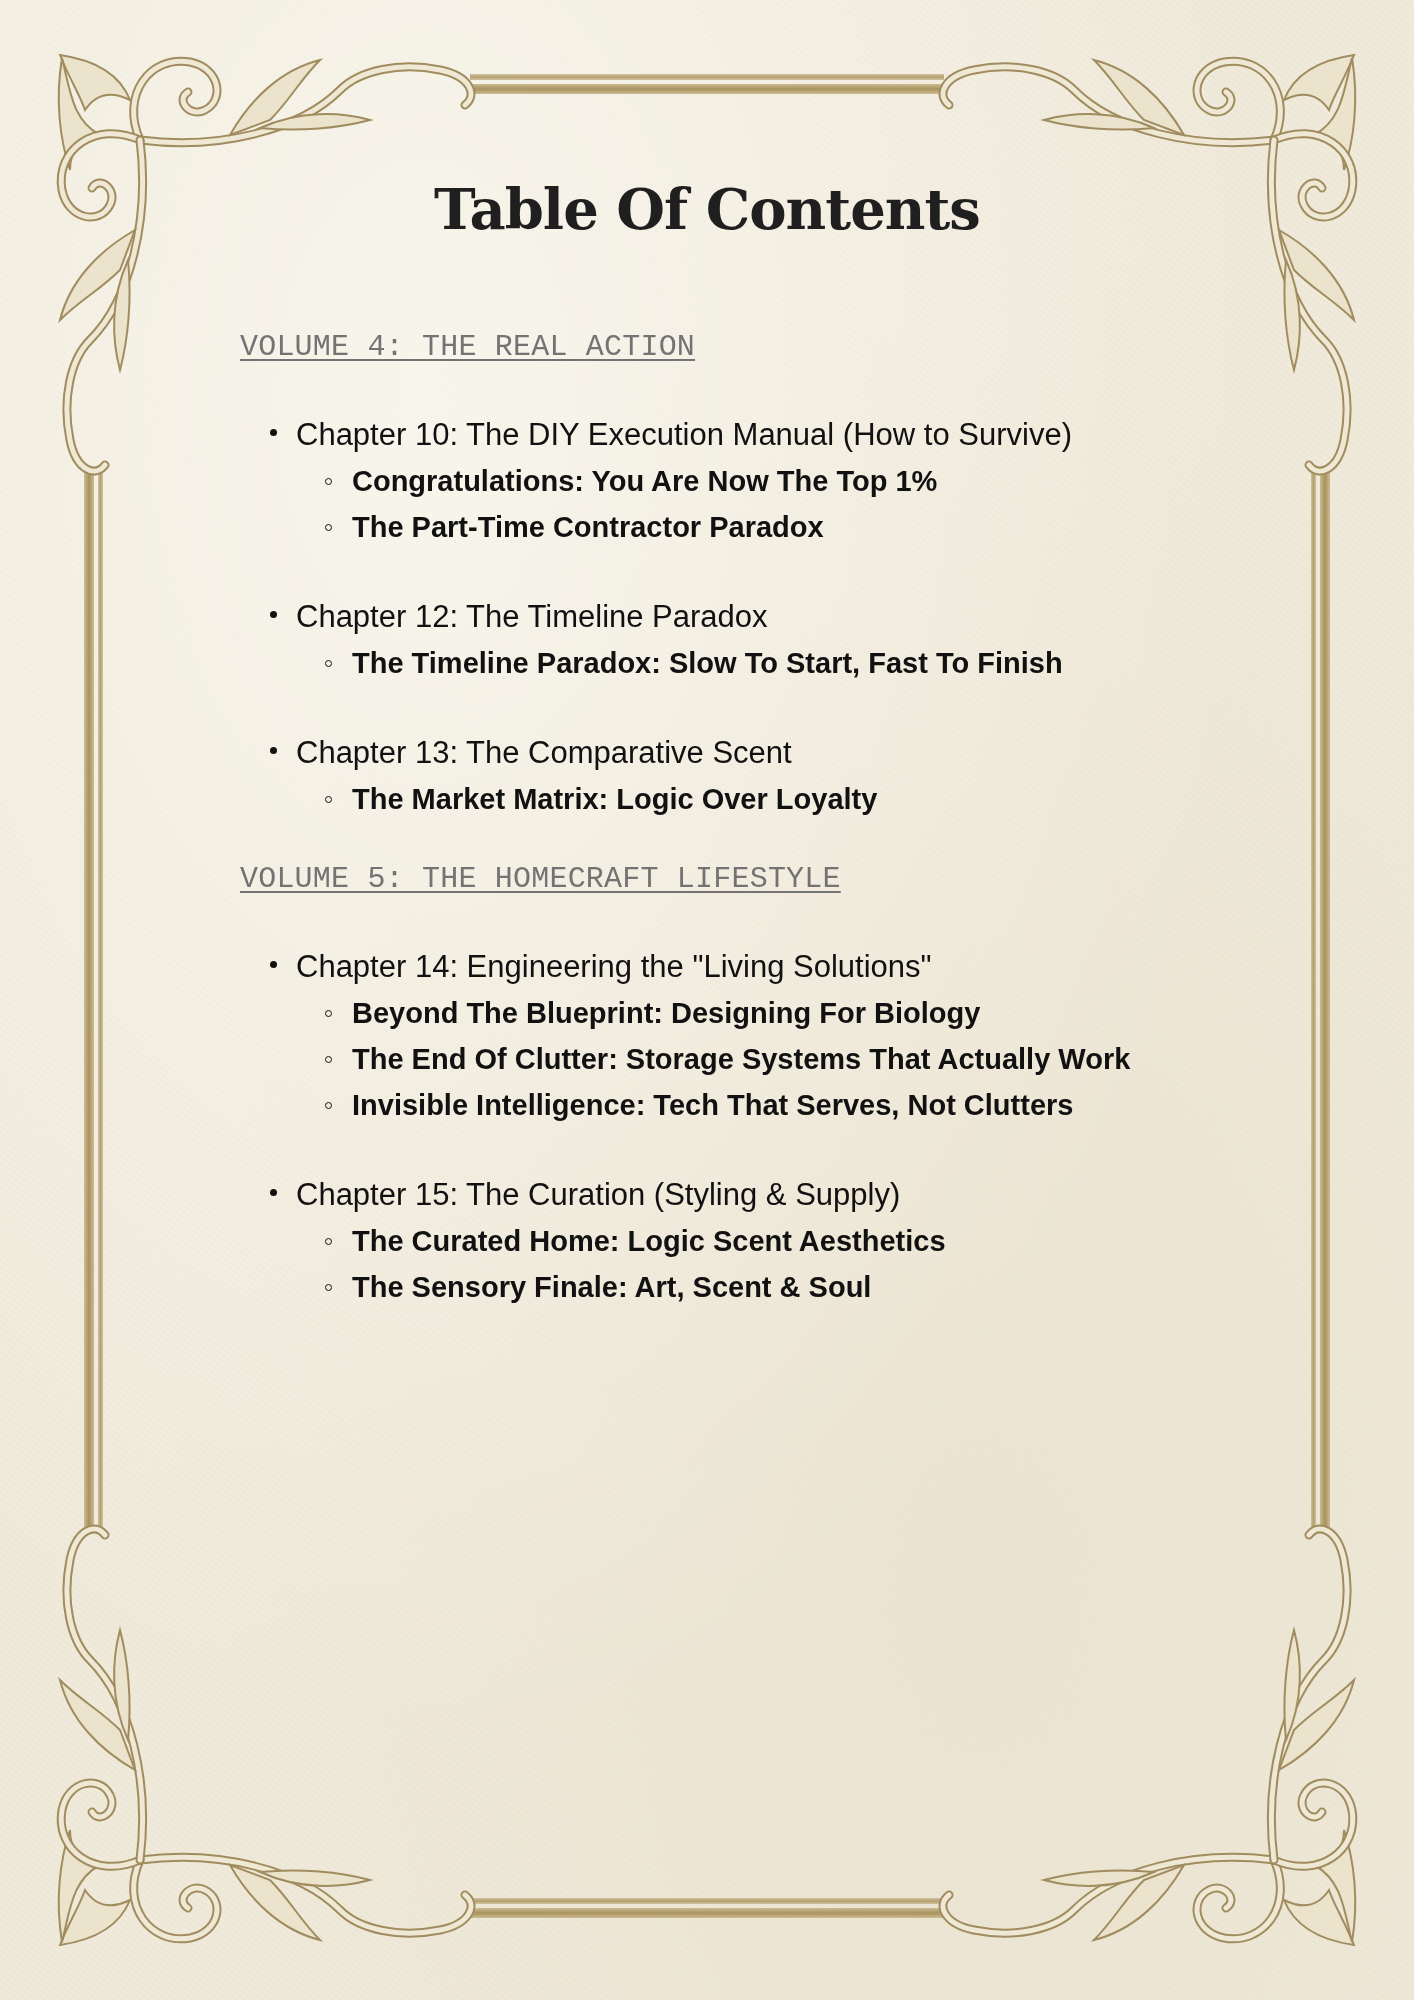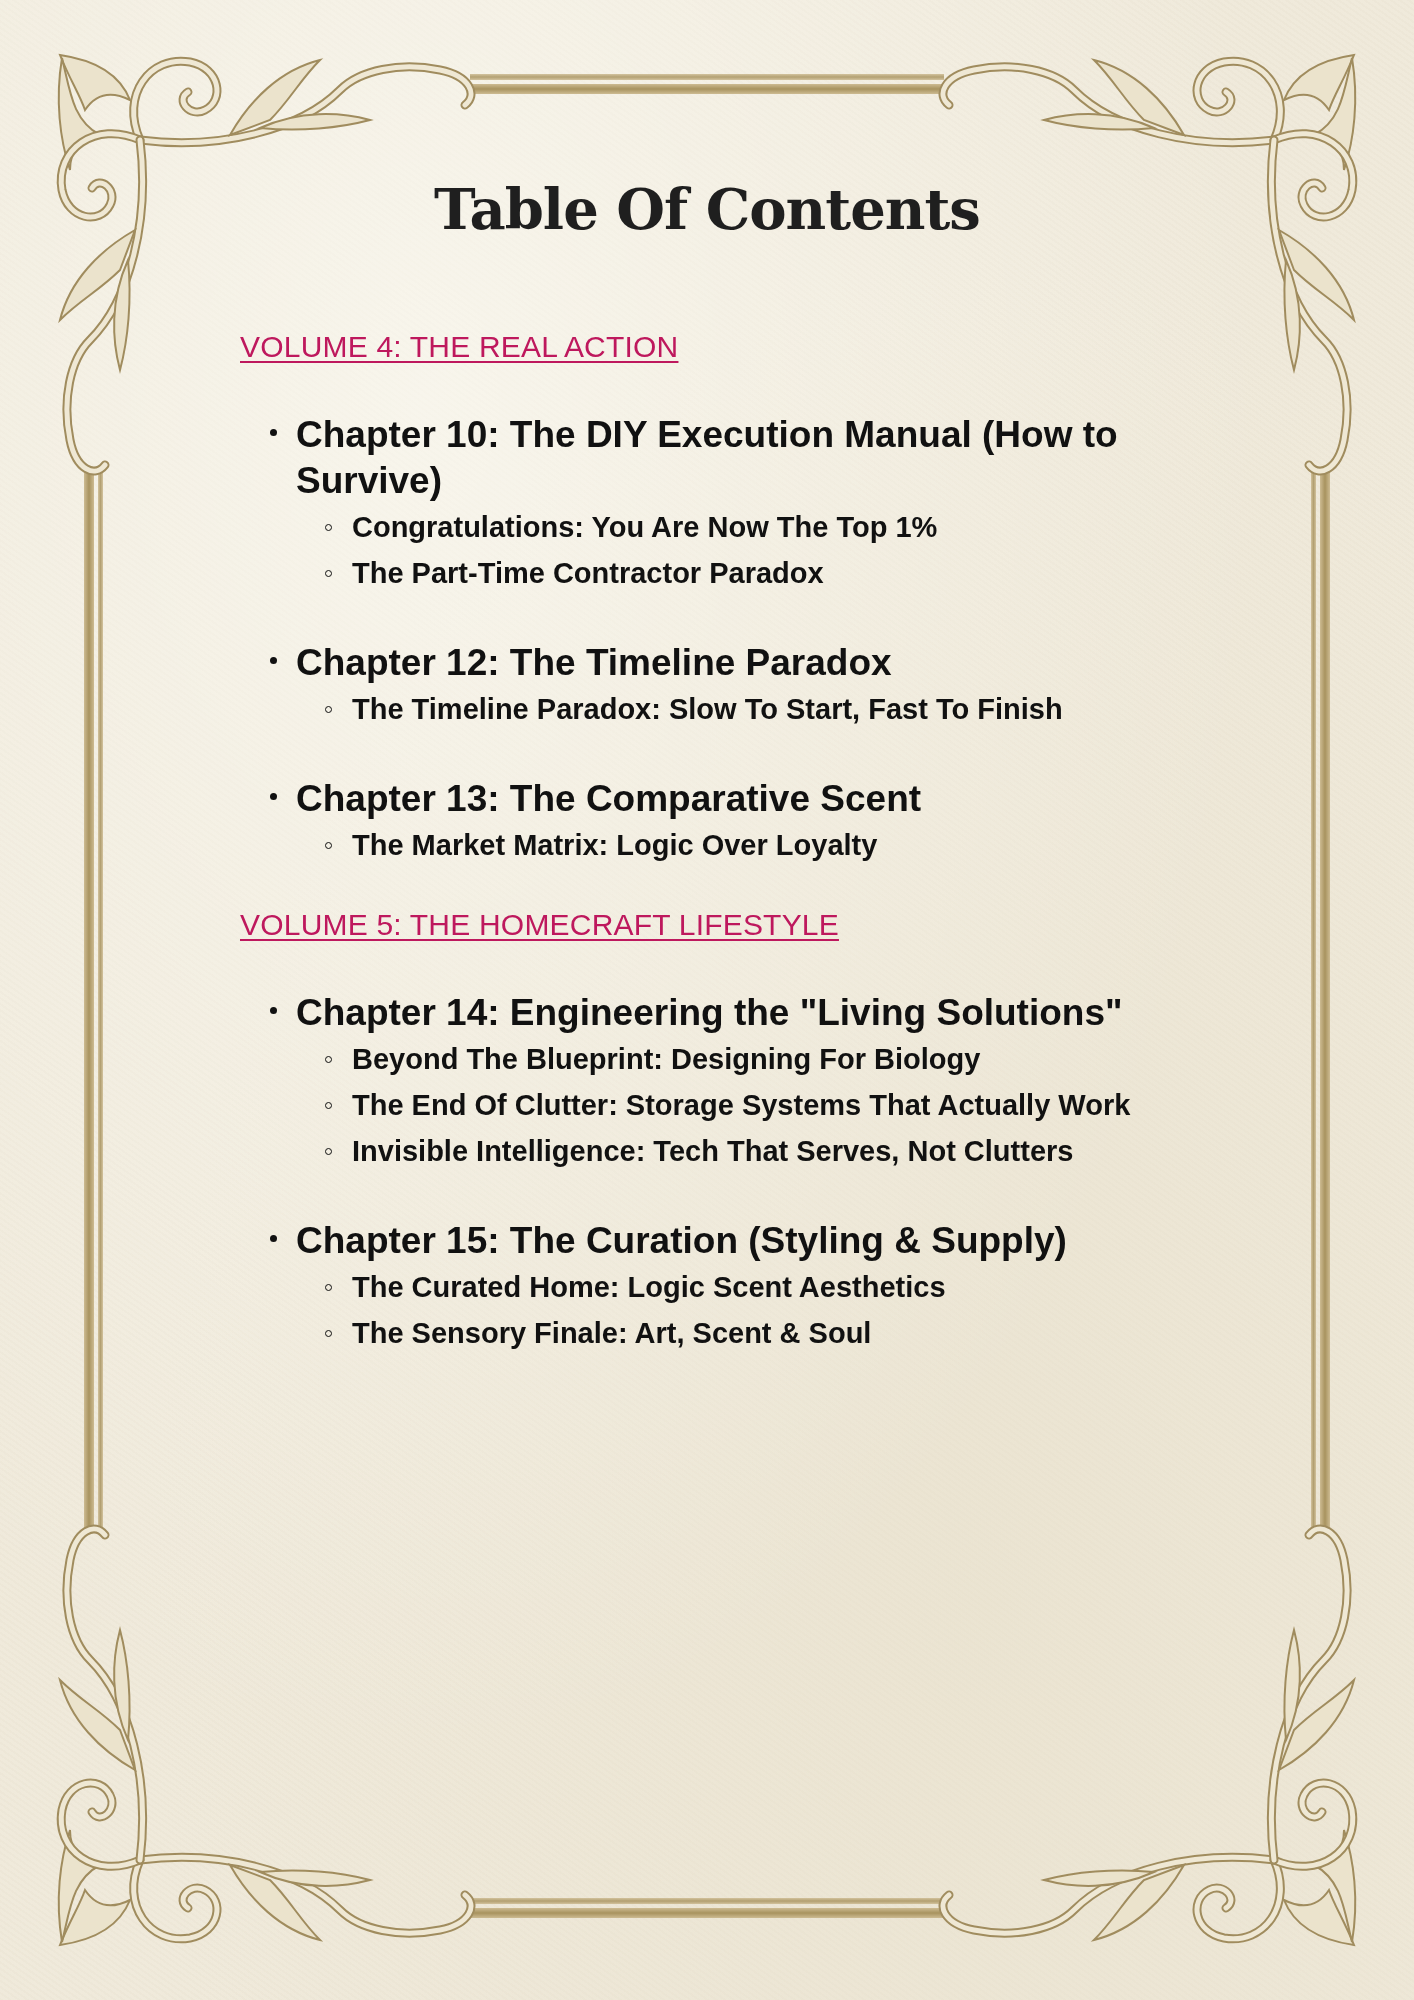--- a/index.html
+++ b/index.html
@@ -20,32 +20,33 @@
   .title {
     position: absolute; left: 0; width: 1414px; top: 138px;
     text-align: center;
     font-family: "DejaVu Serif", "Liberation Serif", serif;
     font-weight: bold; font-size: 56px; letter-spacing: -1px;
     color: #1f1f1f;
   }
   .content { position: absolute; left: 240px; top: 330px; width: 960px; }
   .volume {
     font-size: 30px; text-decoration: underline; text-underline-offset: 4px;
-    text-decoration-thickness: 2px; margin: 0; font-weight: normal; color: #be185d;
+    text-decoration-thickness: 2px; margin: 0; font-weight: normal; color: #737373;
     letter-spacing: 0.2px;
+    font-family: Liberation Mono, monospace;
   }
   .vol-a { margin-top: 0; margin-bottom: 48px; }
   .vol-b { margin-top: 40px; margin-bottom: 48px; }
   ul.chapters { list-style: none; margin: 0; padding: 0; }
   li.chapter { position: relative; padding-left: 56px; margin-bottom: 44px; }
   li.chapter::before {
     content: ""; position: absolute; left: 30px; top: 17px;
     width: 7px; height: 7px; border-radius: 50%; background: #111;
   }
-  .chapter-title { font-size: 37px; font-weight: bold; line-height: 46px; display: block; }
+  .chapter-title { font-size: 31px; font-weight: normal; line-height: 46px; display: block; }
   ul.sections { list-style: none; margin: 0; padding: 0; }
   li.section {
     position: relative; padding-left: 112px; margin-left: -56px;
     font-size: 29px; line-height: 46px; font-weight: bold;
   }
   li.section::before {
     content: ""; position: absolute; left: 85px; top: 20px;
     width: 5px; height: 5px; border-radius: 50%; border: 1.6px solid #111;
   }
   .section-text { display: block; max-width: 800px; }

